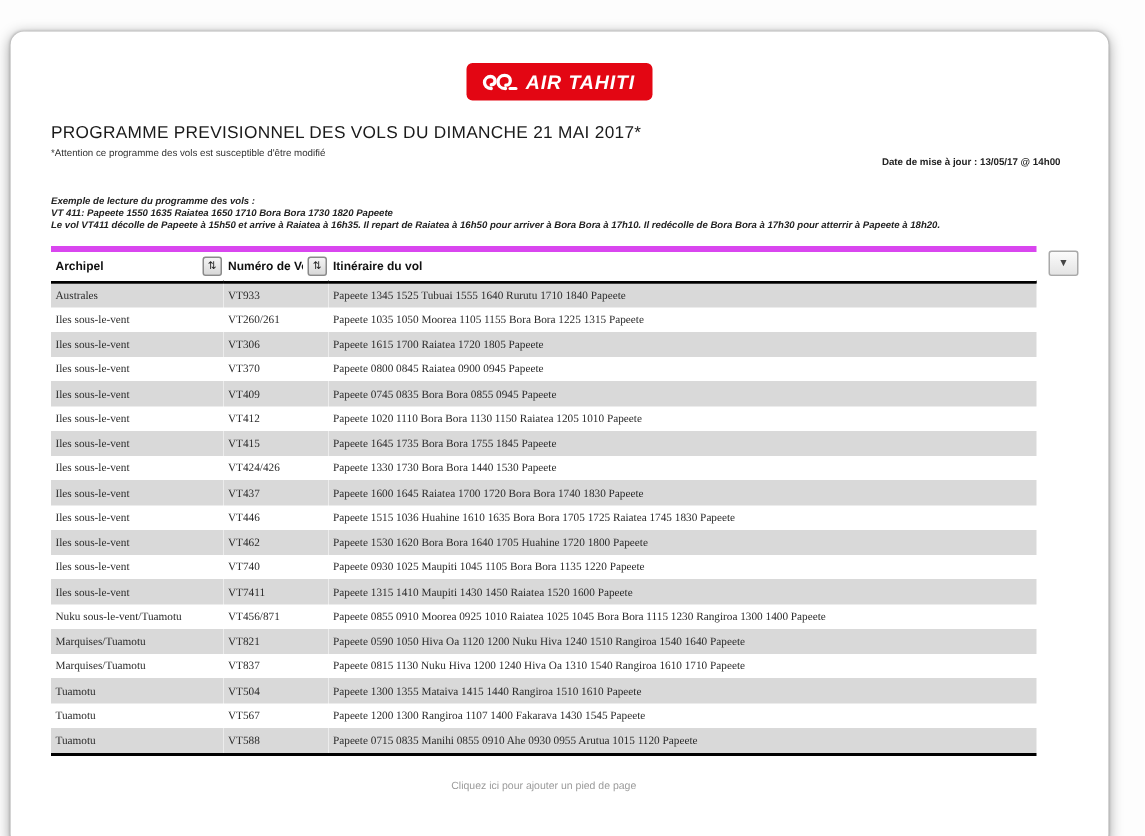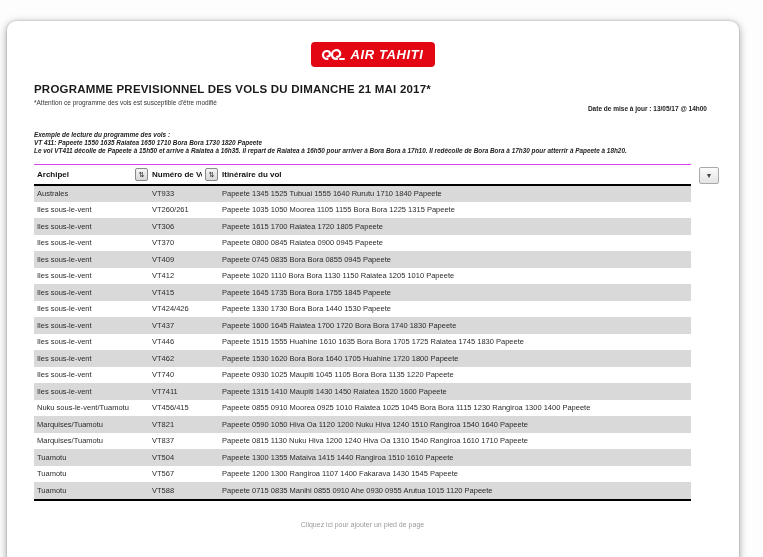--- a/index.html
+++ b/index.html
@@ -31,40 +31,40 @@
     padding: 4px 12px 4px 9px;
     height: 25px;
   }
   .logo .brand {
     font-size: 13px; font-weight: bold; font-style: italic;
     letter-spacing: 0.6px; white-space: nowrap;
   }
   
   .doc-title {
     position: absolute; left: 27px; top: 62px;
-    font-size: 11.5px; font-weight: bold; color: #1a1a1a;
+    font-size: 11.5px; font-weight: normal; color: #1a1a1a;
     letter-spacing: 0.2px; white-space: nowrap;
   }
   .doc-subtitle {
     position: absolute; left: 27px; top: 78px;
     font-size: 6.5px; color: #333;
   }
   .doc-updated {
     position: absolute; right: 32px; top: 84px;
     font-size: 6.5px; font-weight: bold; color: #222;
   }
   .example {
     position: absolute; left: 27px; top: 110px; right: 40px;
     font-size: 6.4px; font-style: italic; font-weight: bold;
     color: #222; line-height: 8px; white-space: nowrap;
   }
   
   .table-wrap {
     position: absolute; left: 27px; top: 143px; width: 657px;
-    border-top: 1px solid #d946ef;
+    border-top: 4px solid #d946ef;
     border-bottom: 2.5px solid #000;
   }
   table { border-collapse: collapse; width: 657px; table-layout: fixed; }
   col.c1 { width: 115px; } col.c2 { width: 70px; } col.c3 { width: 472px; }
   thead th {
     height: 20px;
     font-size: 8px; font-weight: bold; color: #111;
     text-align: left; vertical-align: middle;
     padding: 0 2px 0 3px;
     border-bottom: 2.5px solid #000;
@@ -84,20 +84,21 @@
     border-radius: 2px;
     font-size: 7px; line-height: 11px; text-align: center;
     color: #222; cursor: pointer; padding: 0;
   }
   tbody td {
     height: 16.5px;
     font-size: 7.5px; color: #2b2b2b;
     padding: 0 2px 0 3px;
     white-space: nowrap; overflow: hidden;
     vertical-align: middle;
+    font-family: Liberation Serif, serif;
   }
   tbody tr:nth-child(odd)  td { background: #d9d9d9; }
   tbody tr:nth-child(even) td { background: #ffffff; }
   
   .filter-dropdown {
     position: absolute; left: 692px; top: 146px;
     width: 20px; height: 17px;
     background: linear-gradient(#fbfbfb, #e4e4e4);
     border: 1px solid #a9a9a9;
     border-radius: 2px;
@@ -205,40 +206,40 @@
             <td>Papeete 1330 1730 Bora Bora 1440 1530 Papeete</td>
           </tr>
           <tr>
             <td>Iles sous-le-vent</td>
             <td>VT437</td>
             <td>Papeete 1600 1645 Raiatea 1700 1720 Bora Bora 1740 1830 Papeete</td>
           </tr>
           <tr>
             <td>Iles sous-le-vent</td>
             <td>VT446</td>
-            <td>Papeete 1515 1555 Huahine 1610 1635 Bora Bora 1705 1725 Raiatea 1745 1830 Papeete</td>
+            <td>Papeete 1515 1036 Huahine 1610 1635 Bora Bora 1705 1725 Raiatea 1745 1830 Papeete</td>
           </tr>
           <tr>
             <td>Iles sous-le-vent</td>
             <td>VT462</td>
             <td>Papeete 1530 1620 Bora Bora 1640 1705 Huahine 1720 1800 Papeete</td>
           </tr>
           <tr>
             <td>Iles sous-le-vent</td>
             <td>VT740</td>
             <td>Papeete 0930 1025 Maupiti 1045 1105 Bora Bora 1135 1220 Papeete</td>
           </tr>
           <tr>
             <td>Iles sous-le-vent</td>
             <td>VT7411</td>
             <td>Papeete 1315 1410 Maupiti 1430 1450 Raiatea 1520 1600 Papeete</td>
           </tr>
           <tr>
             <td>Nuku sous-le-vent/Tuamotu</td>
-            <td>VT456/415</td>
+            <td>VT456/871</td>
             <td>Papeete 0855 0910 Moorea 0925 1010 Raiatea 1025 1045 Bora Bora 1115 1230 Rangiroa 1300 1400 Papeete</td>
           </tr>
           <tr>
             <td>Marquises/Tuamotu</td>
             <td>VT821</td>
             <td>Papeete 0590 1050 Hiva Oa 1120 1200 Nuku Hiva 1240 1510 Rangiroa 1540 1640 Papeete</td>
           </tr>
           <tr>
             <td>Marquises/Tuamotu</td>
             <td>VT837</td>

